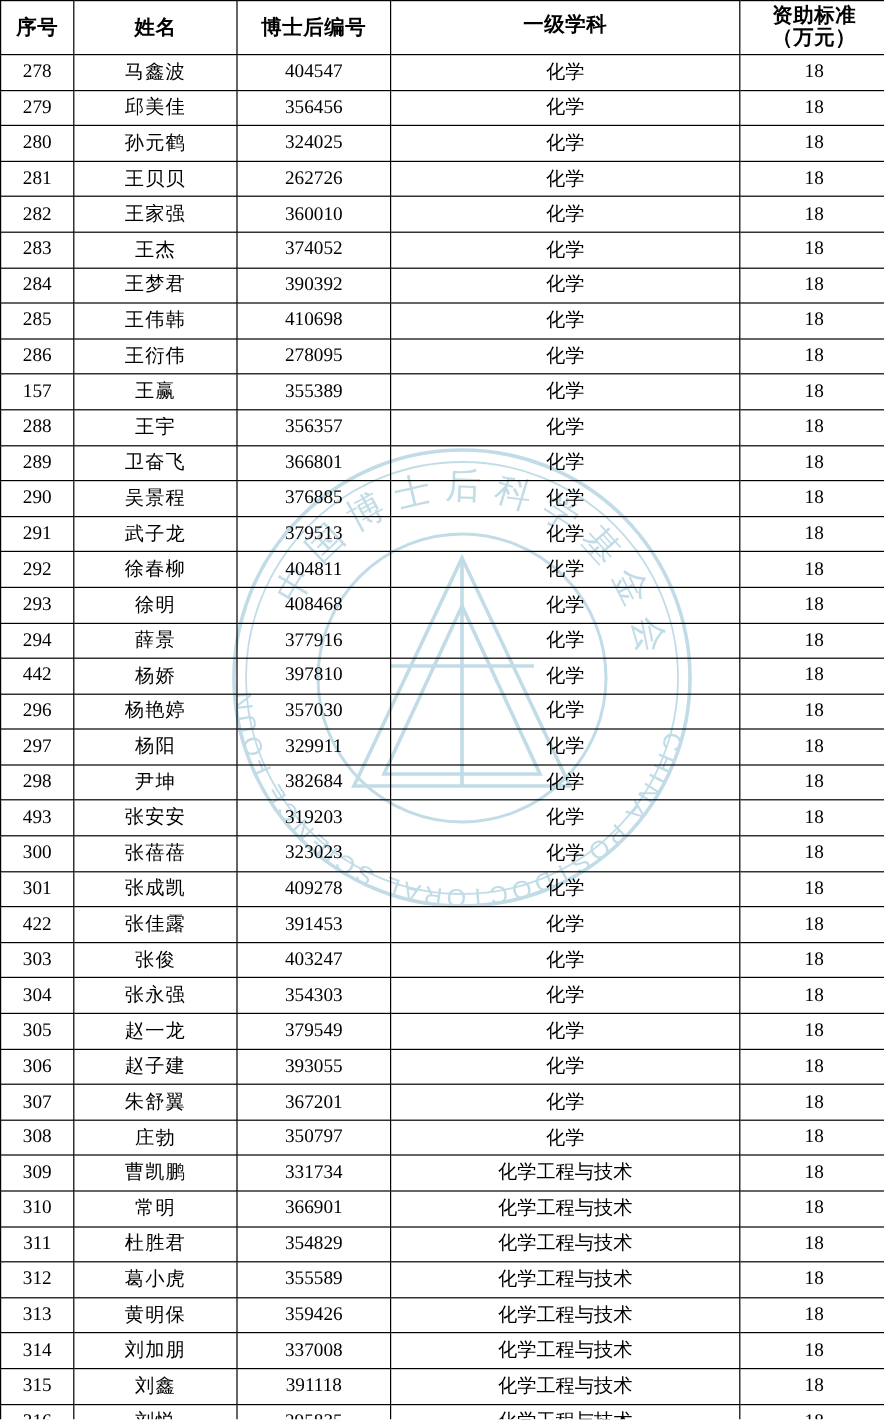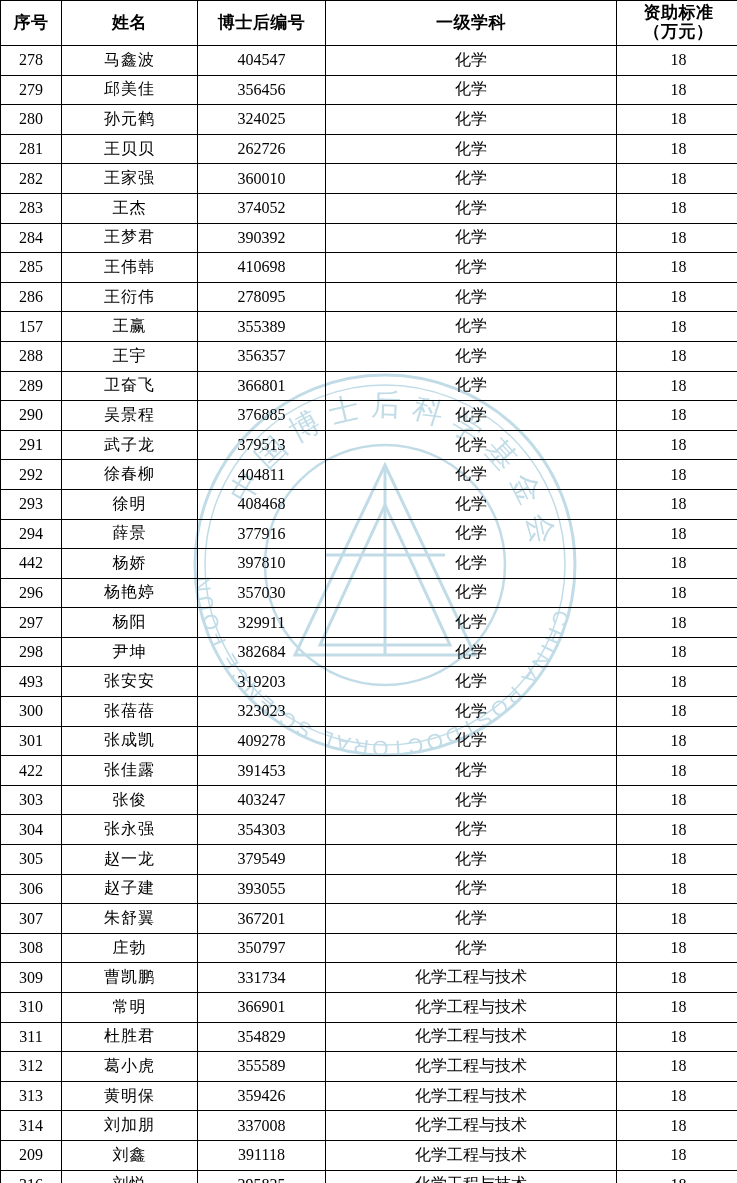--- a/index.html
+++ b/index.html
@@ -63,21 +63,21 @@
   }
   td.col-idx { width: 60px; }
   td.col-name { width: 135px; }
   td.col-code { width: 127px; }
   td.col-disc { width: 290px; }
   td.col-fund { width: 123px; }
 
   th.col-idx { width: 60px; margin-top: 14px; }
   th.col-name { width: 135px; margin-top: 20px; }
   th.col-code { width: 127px; }
-  th.col-disc { width: 290px; }
+  th.col-disc { width: 290px; font-family: Liberation Mono, monospace; }
   th.col-fund { width: 123px; }
 
   .name-cell {
     letter-spacing: 1px;
   }
 </style>
 </head>
 <body>
 
 <div id="page">
@@ -371,21 +371,21 @@
           <td class="col-fund">18</td>
         </tr>
         <tr>
           <td class="col-idx">314</td>
           <td class="col-name name-cell">刘加朋</td>
           <td class="col-code">337008</td>
           <td class="col-disc">化学工程与技术</td>
           <td class="col-fund">18</td>
         </tr>
         <tr>
-          <td class="col-idx">209</td>
+          <td class="col-idx">315</td>
           <td class="col-name name-cell">刘鑫</td>
           <td class="col-code">391118</td>
           <td class="col-disc">化学工程与技术</td>
           <td class="col-fund">18</td>
         </tr>
         <tr>
           <td class="col-idx">316</td>
           <td class="col-name name-cell">刘悦</td>
           <td class="col-code">295835</td>
           <td class="col-disc">化学工程与技术</td>

